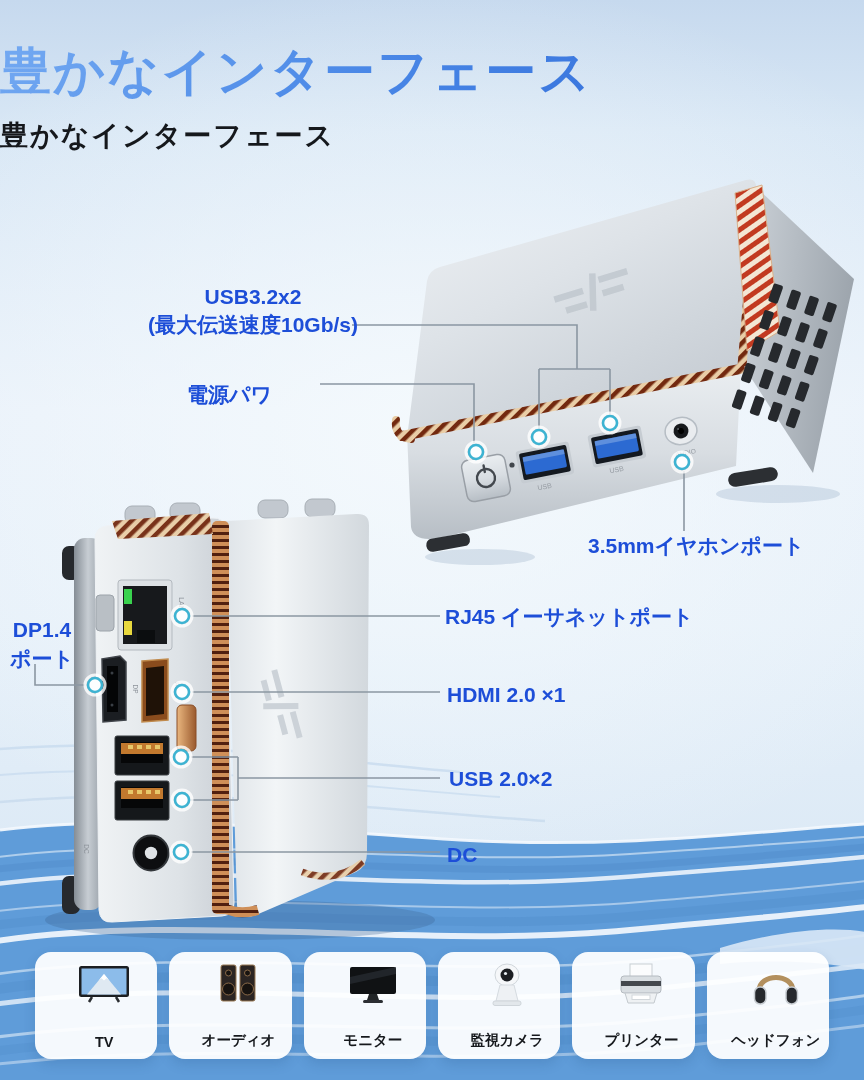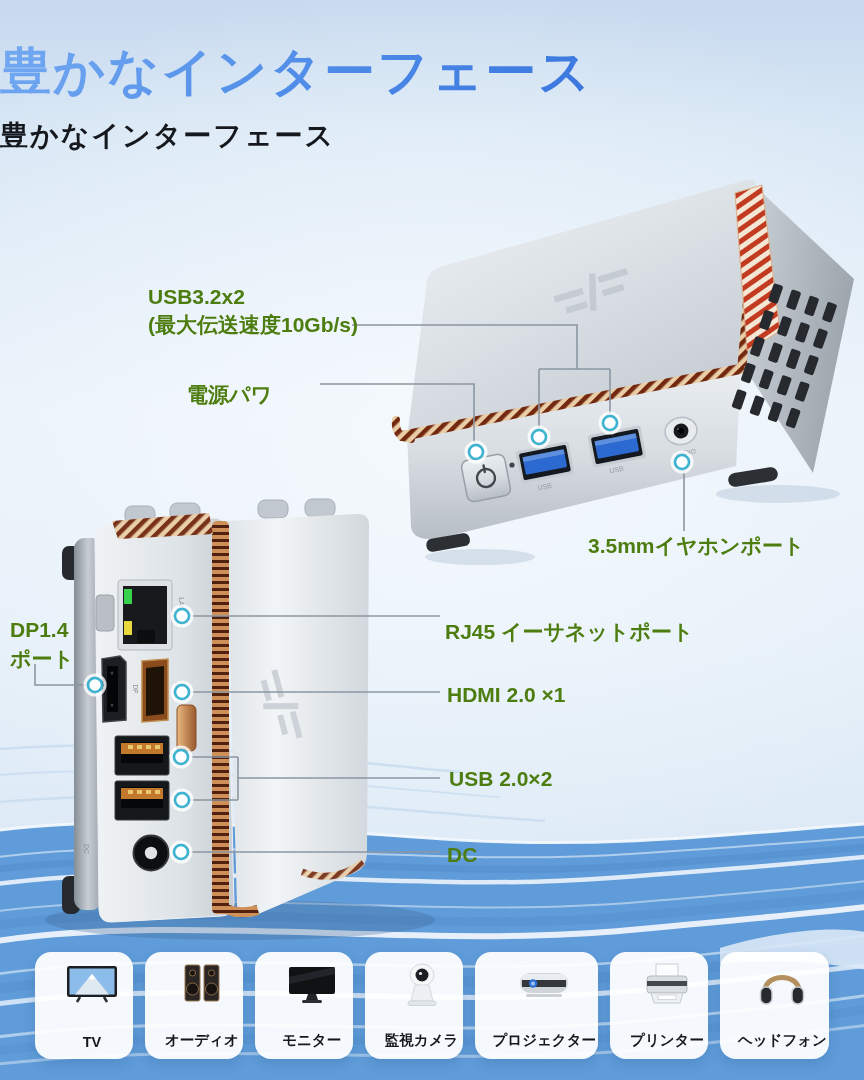--- a/index.html
+++ b/index.html
@@ -18,22 +18,22 @@
   svg.scene{position:absolute;left:0;top:0;z-index:2;}
   .hdr{position:absolute;top:38px;left:0;width:100%;z-index:3;}
   .title{
     margin:0;font-size:51px;font-weight:800;letter-spacing:2px;color:#2f6fd8;
     background:linear-gradient(135deg,#74aaf2 0%,#4886e6 45%,#2a64d4 100%);
     -webkit-background-clip:text;background-clip:text;-webkit-text-fill-color:transparent;
     text-shadow:0 2px 3px rgba(120,160,220,.0);
   }
   .subtitle{margin:10px 0 0 0;font-size:28px;font-weight:700;color:#15181c;letter-spacing:2px;}
   .callout-label{
-    position:absolute;z-index:3;font-size:21px;font-weight:600;color:#4d7c0f;
-    line-height:28px;white-space:nowrap;
+    position:absolute;z-index:3;font-size:21px;font-weight:600;color:#1d4ed8;
+    line-height:28px;white-space:nowrap;text-align:center;
   }
   .cards{
     position:absolute;left:35px;top:952px;width:794px;height:107px;z-index:4;
     display:flex;gap:12px;
   }
   .card{
     flex:1;background:rgba(255,255,255,.94);border-radius:16px;
     display:flex;flex-direction:column;align-items:center;justify-content:space-between;
     padding:8px 2px 9px 18px;box-shadow:0 5px 12px rgba(30,70,120,.18);
   }
@@ -317,21 +317,21 @@
   <div class="callout-label" style="left:148px;top:283px;">
     <span style="display:block;">USB3.2x2</span>
     <span style="display:block;">(最大伝送速度10Gb/s)</span>
   </div>
   <div class="callout-label" style="left:187px;top:381px;">電源パワ</div>
   <div class="callout-label" style="left:588px;top:532px;">3.5mmイヤホンポート</div>
   <div class="callout-label" style="left:10px;top:615px;line-height:29px;">
     <span style="display:block;">DP1.4</span>
     <span style="display:block;">ポート</span>
   </div>
-  <div class="callout-label" style="left:445px;top:618px;">RJ45 イーサネットポート</div>
+  <div class="callout-label" style="left:445px;top:603px;">RJ45 イーサネットポート</div>
   <div class="callout-label" style="left:447px;top:681px;">HDMI 2.0 ×1</div>
   <div class="callout-label" style="left:449px;top:765px;">USB 2.0×2</div>
   <div class="callout-label" style="left:447px;top:841px;">DC</div>
 
   <div class="cards">
     <div class="card">
       <svg width="60" height="46" viewBox="0 0 60 46">
         <rect x="5" y="6" width="50" height="31" rx="2.5" fill="#1c1f22"></rect>
         <rect x="7.5" y="8.5" width="45" height="26" fill="#8cbcea"></rect>
         <path d="M13,34.5 L30,14 L47,34.5 Z" fill="#dfe9f2"></path>
@@ -365,31 +365,20 @@
         <ellipse cx="30" cy="15" rx="12" ry="11" fill="#f5f7f9" stroke="#d0d6db"></ellipse>
         <circle cx="30" cy="15" r="6.5" fill="#1b1e22"></circle>
         <circle cx="28.5" cy="13.5" r="1.6" fill="#e8eef2"></circle>
         <path d="M23,25 L37,25 L41,41 L19,41 Z" fill="#eef1f4" stroke="#d5dbe0"></path>
         <rect x="16" y="41" width="28" height="4.5" rx="2" fill="#e2e7eb" stroke="#cfd5da"></rect>
       </svg>
       <span class="card-label">監視カメラ</span>
     </div>
     <div class="card">
       <svg width="60" height="46" viewBox="0 0 60 46">
-        <rect x="6" y="13" width="48" height="20" rx="10" fill="#cfd4d9"></rect>
-        <rect x="8" y="14" width="44" height="7" rx="3.5" fill="#e9edf0"></rect>
-        <rect x="8" y="20" width="44" height="7" fill="#34383d"></rect>
-        <circle cx="19" cy="23.5" r="4.2" fill="#2f6fd8"></circle>
-        <circle cx="19" cy="23.5" r="2" fill="#9cc2f4"></circle>
-        <rect x="12" y="34" width="36" height="3" rx="1.5" fill="#9aa1a8" opacity=".5"></rect>
-      </svg>
-      <span class="card-label">プロジェクター</span>
-    </div>
-    <div class="card">
-      <svg width="60" height="46" viewBox="0 0 60 46">
         <rect x="19" y="4" width="22" height="15" fill="#fbfcfd" stroke="#c9cfd4"></rect>
         <rect x="10" y="16" width="40" height="17" rx="3" fill="#d9dee2" stroke="#b4bac0"></rect>
         <rect x="10" y="21" width="40" height="5" fill="#45494e"></rect>
         <path d="M14,33 L46,33 L43,43 L17,43 Z" fill="#eef1f3" stroke="#c3c9ce"></path>
         <rect x="21" y="35" width="18" height="4.5" fill="#ffffff" stroke="#d2d7db"></rect>
       </svg>
       <span class="card-label">プリンター</span>
     </div>
     <div class="card">
       <svg width="60" height="46" viewBox="0 0 60 46">

